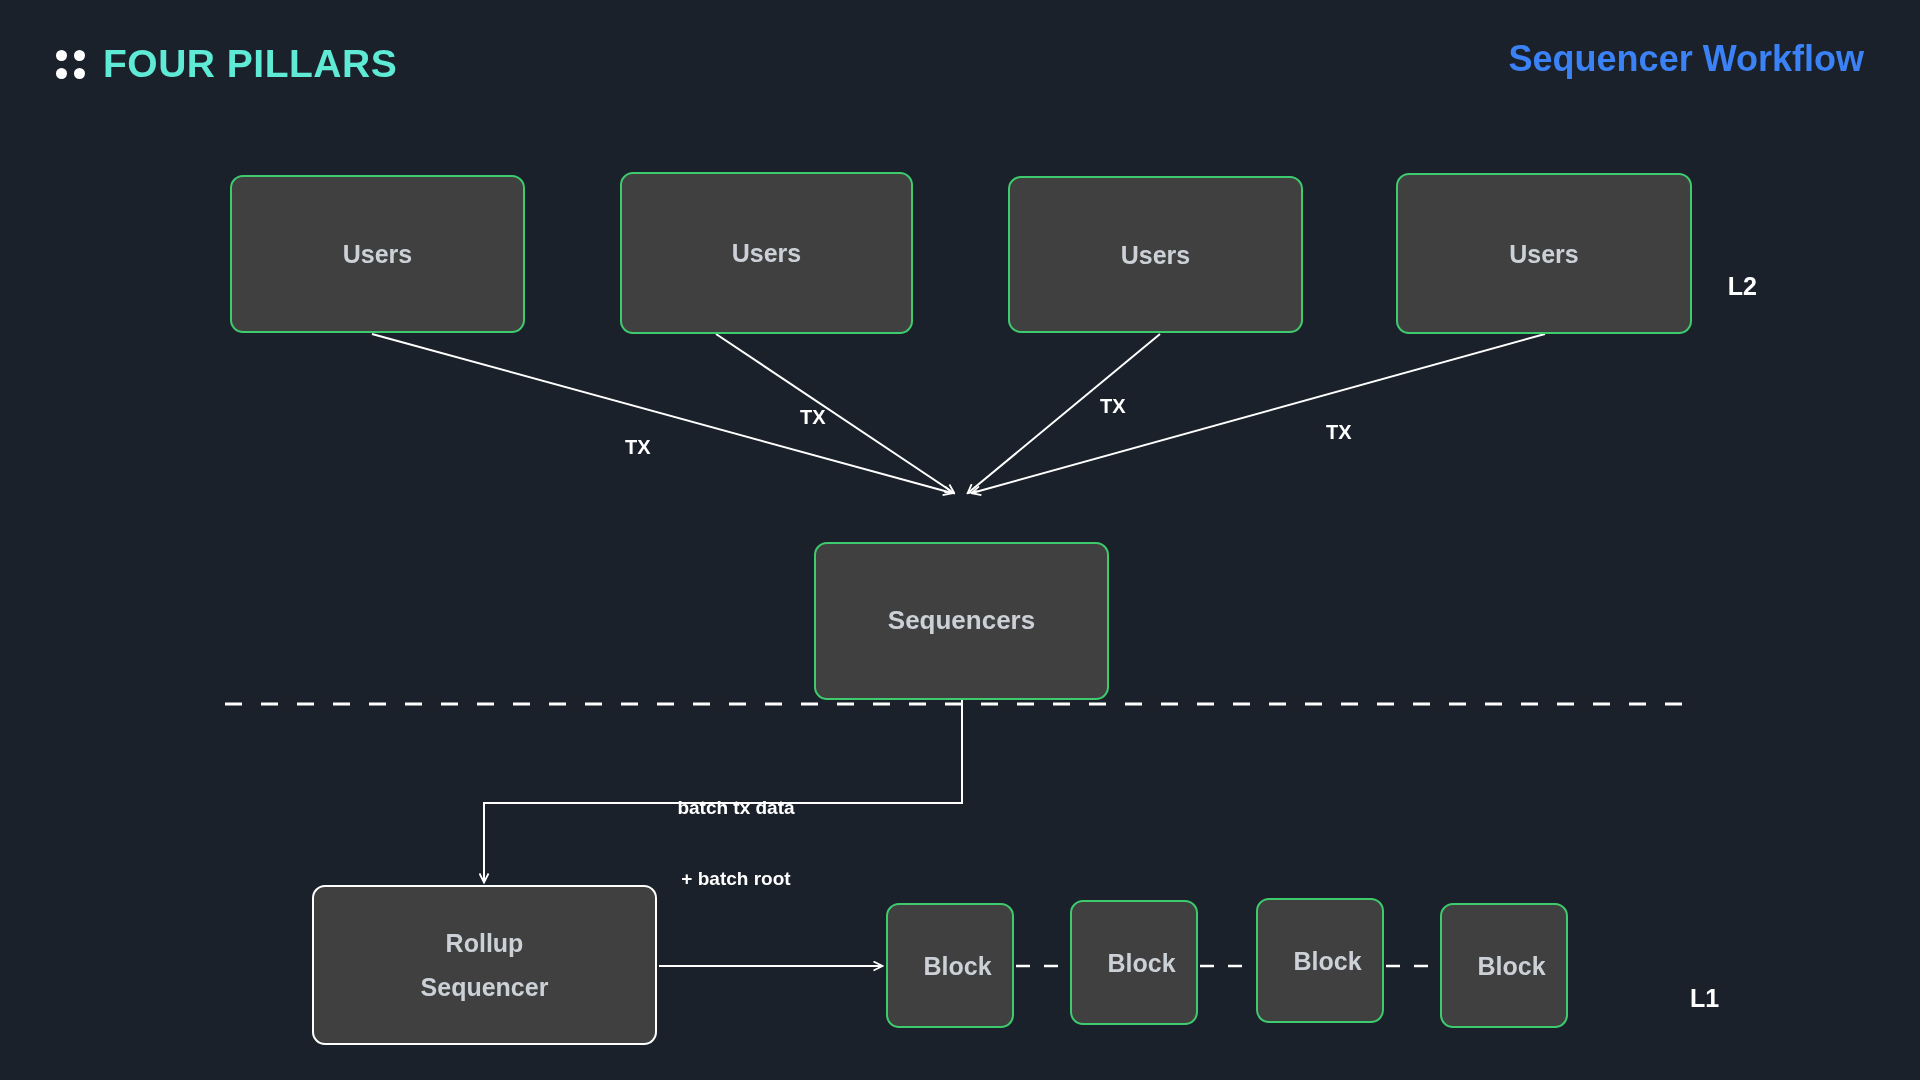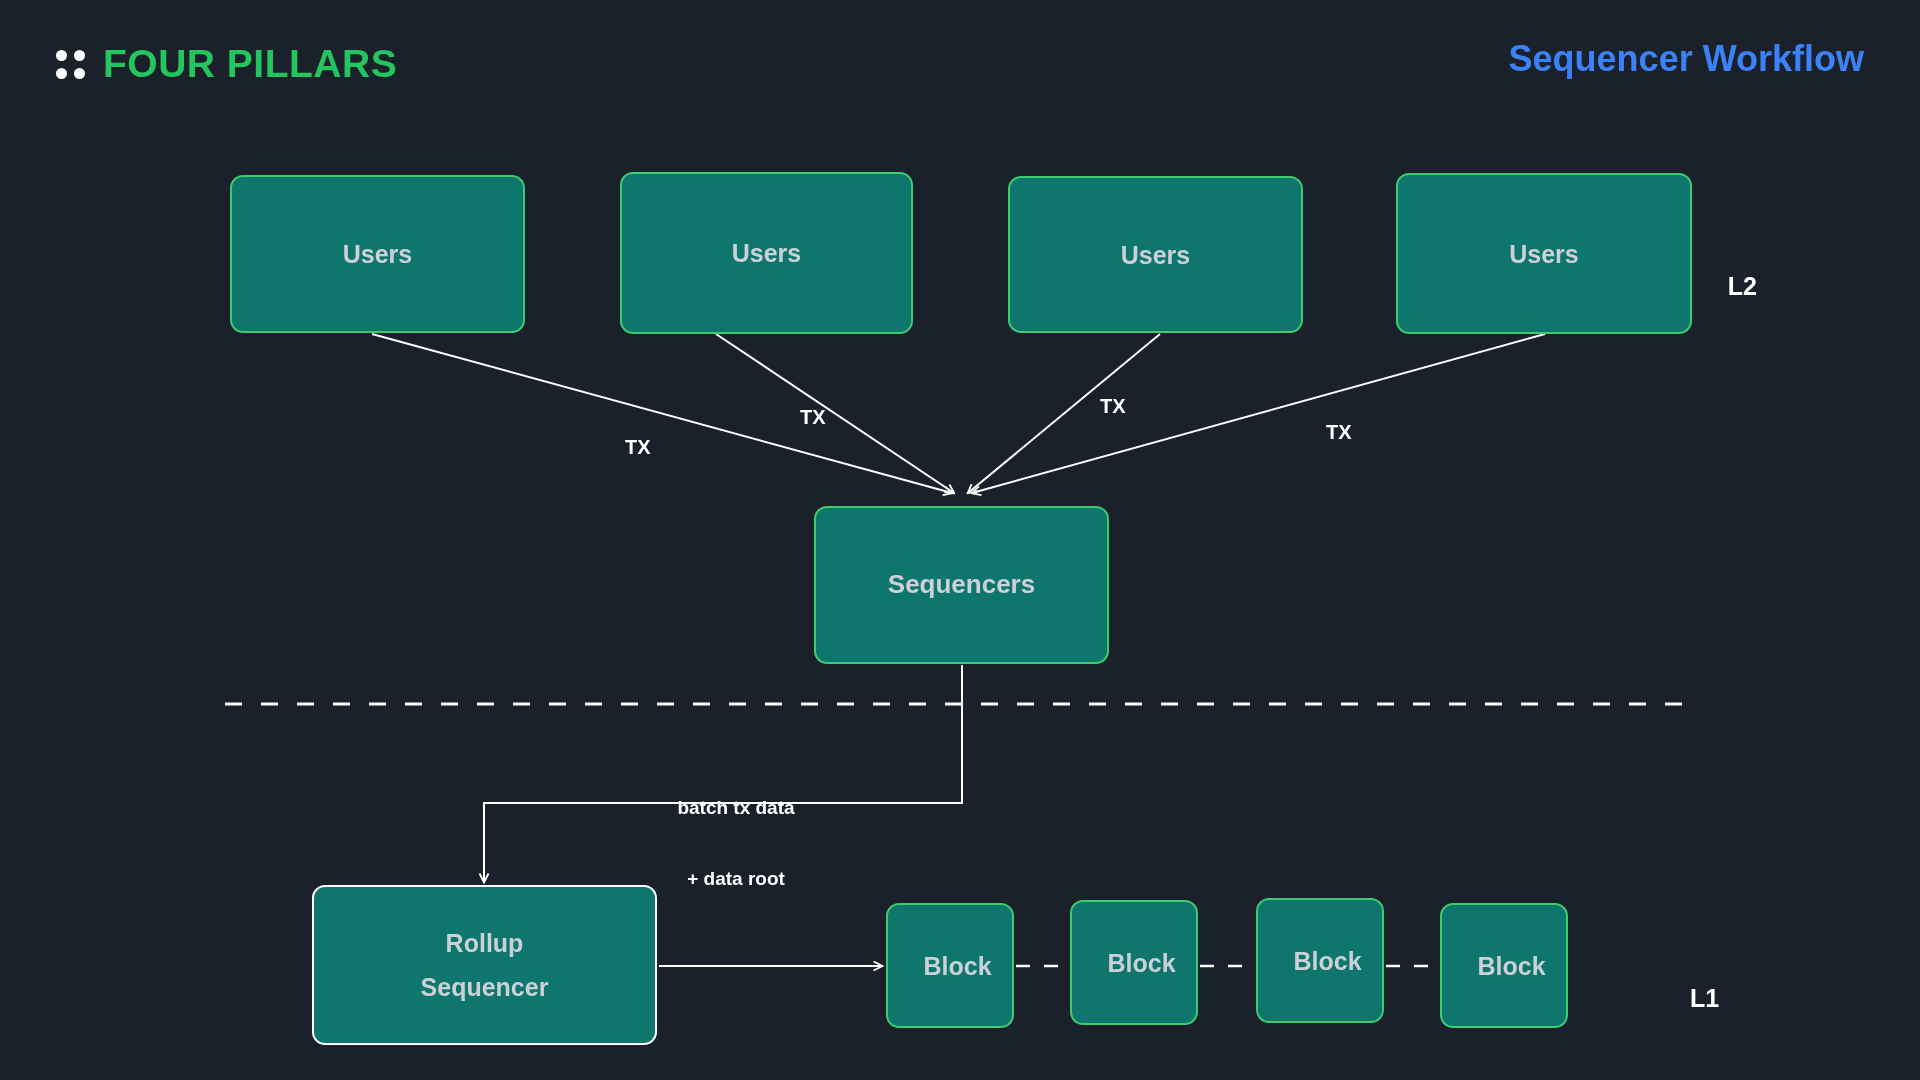--- a/index.html
+++ b/index.html
@@ -32,21 +32,21 @@
     gap: 7px;
   }
   #brand-dots i {
     display: block;
     width: 11px;
     height: 11px;
     border-radius: 50%;
     background: #ffffff;
   }
   #brand-name {
-    color: #22c55e;
+    color: #5eead4;
     font-size: 39px;
     font-weight: bold;
     letter-spacing: 0.5px;
     white-space: nowrap;
   }
   #page-title {
     position: absolute;
     right: 56px;
     top: 38px;
     color: #3b82f6;
@@ -57,30 +57,30 @@
 
   
   .node {
     position: absolute;
     box-sizing: border-box;
     display: flex;
     align-items: center;
     justify-content: center;
     text-align: center;
     border-radius: 13px;
-    background: #0f766e;
+    background: #404040;
     color: #ccd1d8;
     font-weight: bold;
     line-height: 1.28;
   }
   .node.green { border: 2.5px solid #3ecb6e; }
   .node.white { border: 2.5px solid #ffffff; }
 
   .user-node { font-size: 25px; }
-  .seq-node  { font-size: 26px; }
+  .seq-node  { font-size: 26px; margin-top: 36px; }
   .rollup-node { font-size: 25px; }
   .block-node { font-size: 25px; padding-left: 15px; }
 
   
   .label {
     position: absolute;
     color: #ffffff;
     font-weight: bold;
     white-space: pre;
     line-height: 1.25;
@@ -168,21 +168,21 @@
   <div class="label tx-label" style="left:800px; top:405px;">TX</div>
   <div class="label tx-label" style="left:1100px; top:394px;">TX</div>
   <div class="label tx-label" style="left:1326px; top:420px;">TX</div>
 
   <div class="node green seq-node" style="left:814px; top:506px; width:295px; height:158px;">
     <span>Sequencers</span>
   </div>
 
   <div class="label batch-label" style="left:620px; top:748px; width:232px;">
     <div>batch tx data</div>
-    <div>+ data root</div>
+    <div>+ batch root</div>
   </div>
 
   <div class="node white rollup-node" style="left:312px; top:885px; width:345px; height:160px; flex-direction:column; gap:12px;">
     <span>Rollup</span>
     <span>Sequencer</span>
   </div>
 
   <div class="node green block-node" style="left:886px; top:903px; width:128px; height:125px;">
     <span>Block</span>
   </div>

